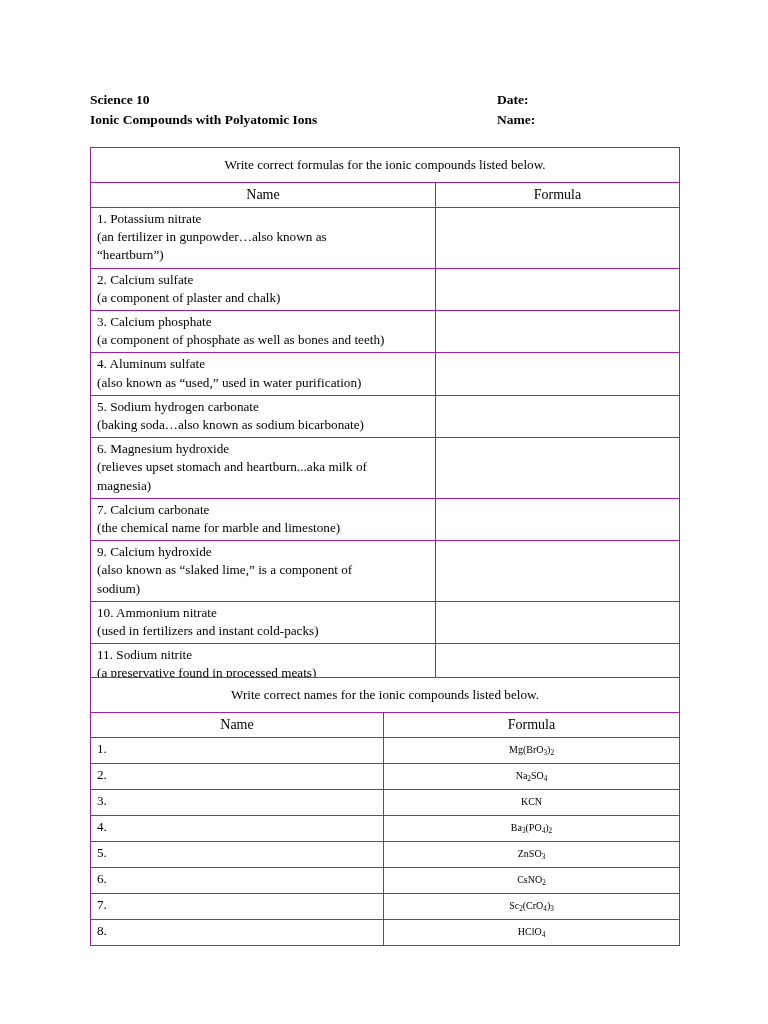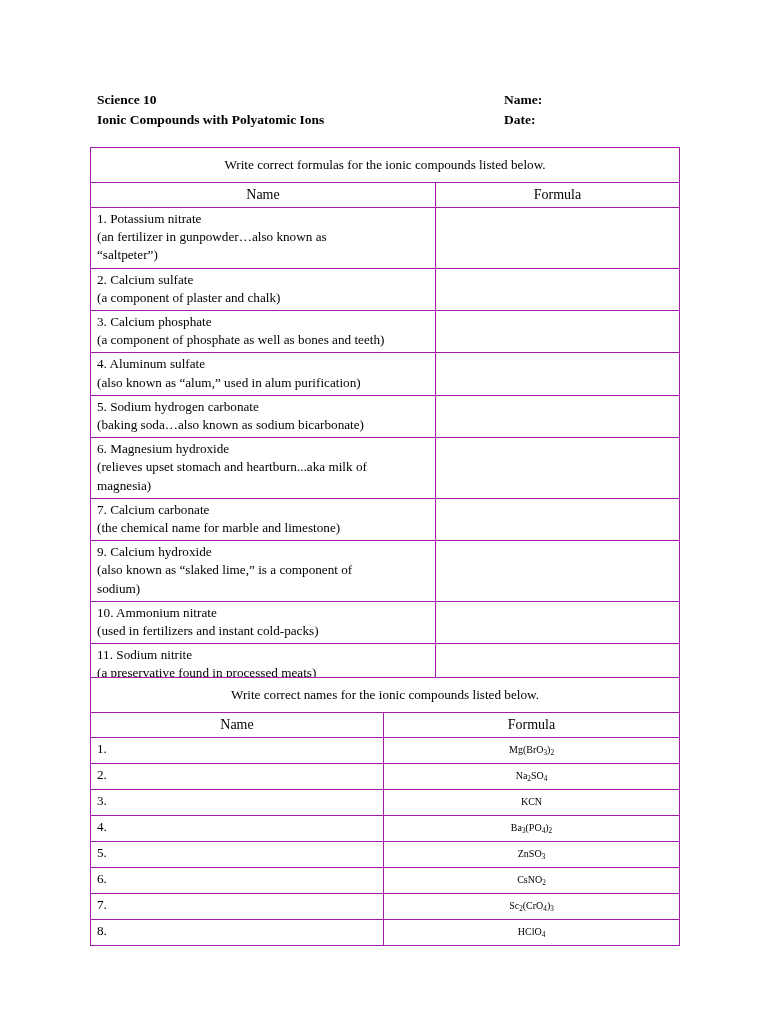--- a/index.html
+++ b/index.html
@@ -37,21 +37,20 @@
     width: 407px;
   }
   .header-right {
     width: 183px;
   }
   .header-line {
     font-weight: bold;
     font-size: 13.5px;
     line-height: 19.5px;
     white-space: nowrap;
-    margin-left: 7px;
   }
 
   
   .wtable {
     position: absolute;
     border-collapse: collapse;
     table-layout: fixed;
     background: #ffffff;
   }
   .wtable td {
@@ -113,64 +112,64 @@
 <body>
 
 <div class="page">
 
   <div class="doc-header">
     <div class="header-left">
       <div class="header-line">Science 10</div>
       <div class="header-line">Ionic Compounds with Polyatomic Ions</div>
     </div>
     <div class="header-right">
+      <div class="header-line">Date:</div>
       <div class="header-line">Name:</div>
-      <div class="header-line">Date:</div>
     </div>
   </div>
 
   <table class="wtable" id="table-formulas">
     <colgroup>
       <col style="width:345px">
       <col style="width:244px">
     </colgroup>
     <tbody id="t1-body">
       <tr>
         <td class="caption-cell" colspan="2">Write correct formulas for the ionic compounds listed below.</td>
       </tr>
       <tr>
         <td class="colhead-cell">Name</td>
         <td class="colhead-cell">Formula</td>
       </tr>
     <tr>
           <td class="name-cell">
             <span class="nm-line">1. Potassium nitrate</span>
             <span class="nm-line">(an fertilizer in gunpowder…also known as</span>
-            <span class="nm-line">“saltpeter”)</span>
+            <span class="nm-line">“heartburn”)</span>
           </td>
           <td class="blank-cell"></td>
         </tr>
         <tr>
           <td class="name-cell">
             <span class="nm-line">2. Calcium sulfate</span>
             <span class="nm-line">(a component of plaster and chalk)</span>
           </td>
           <td class="blank-cell"></td>
         </tr>
         <tr>
           <td class="name-cell">
             <span class="nm-line">3. Calcium phosphate</span>
             <span class="nm-line">(a component of phosphate as well as bones and teeth)</span>
           </td>
           <td class="blank-cell"></td>
         </tr>
         <tr>
           <td class="name-cell">
             <span class="nm-line">4. Aluminum sulfate</span>
-            <span class="nm-line">(also known as “alum,” used in alum purification)</span>
+            <span class="nm-line">(also known as “used,” used in water purification)</span>
           </td>
           <td class="blank-cell"></td>
         </tr>
         <tr>
           <td class="name-cell">
             <span class="nm-line">5. Sodium hydrogen carbonate</span>
             <span class="nm-line">(baking soda…also known as sodium bicarbonate)</span>
           </td>
           <td class="blank-cell"></td>
         </tr>

